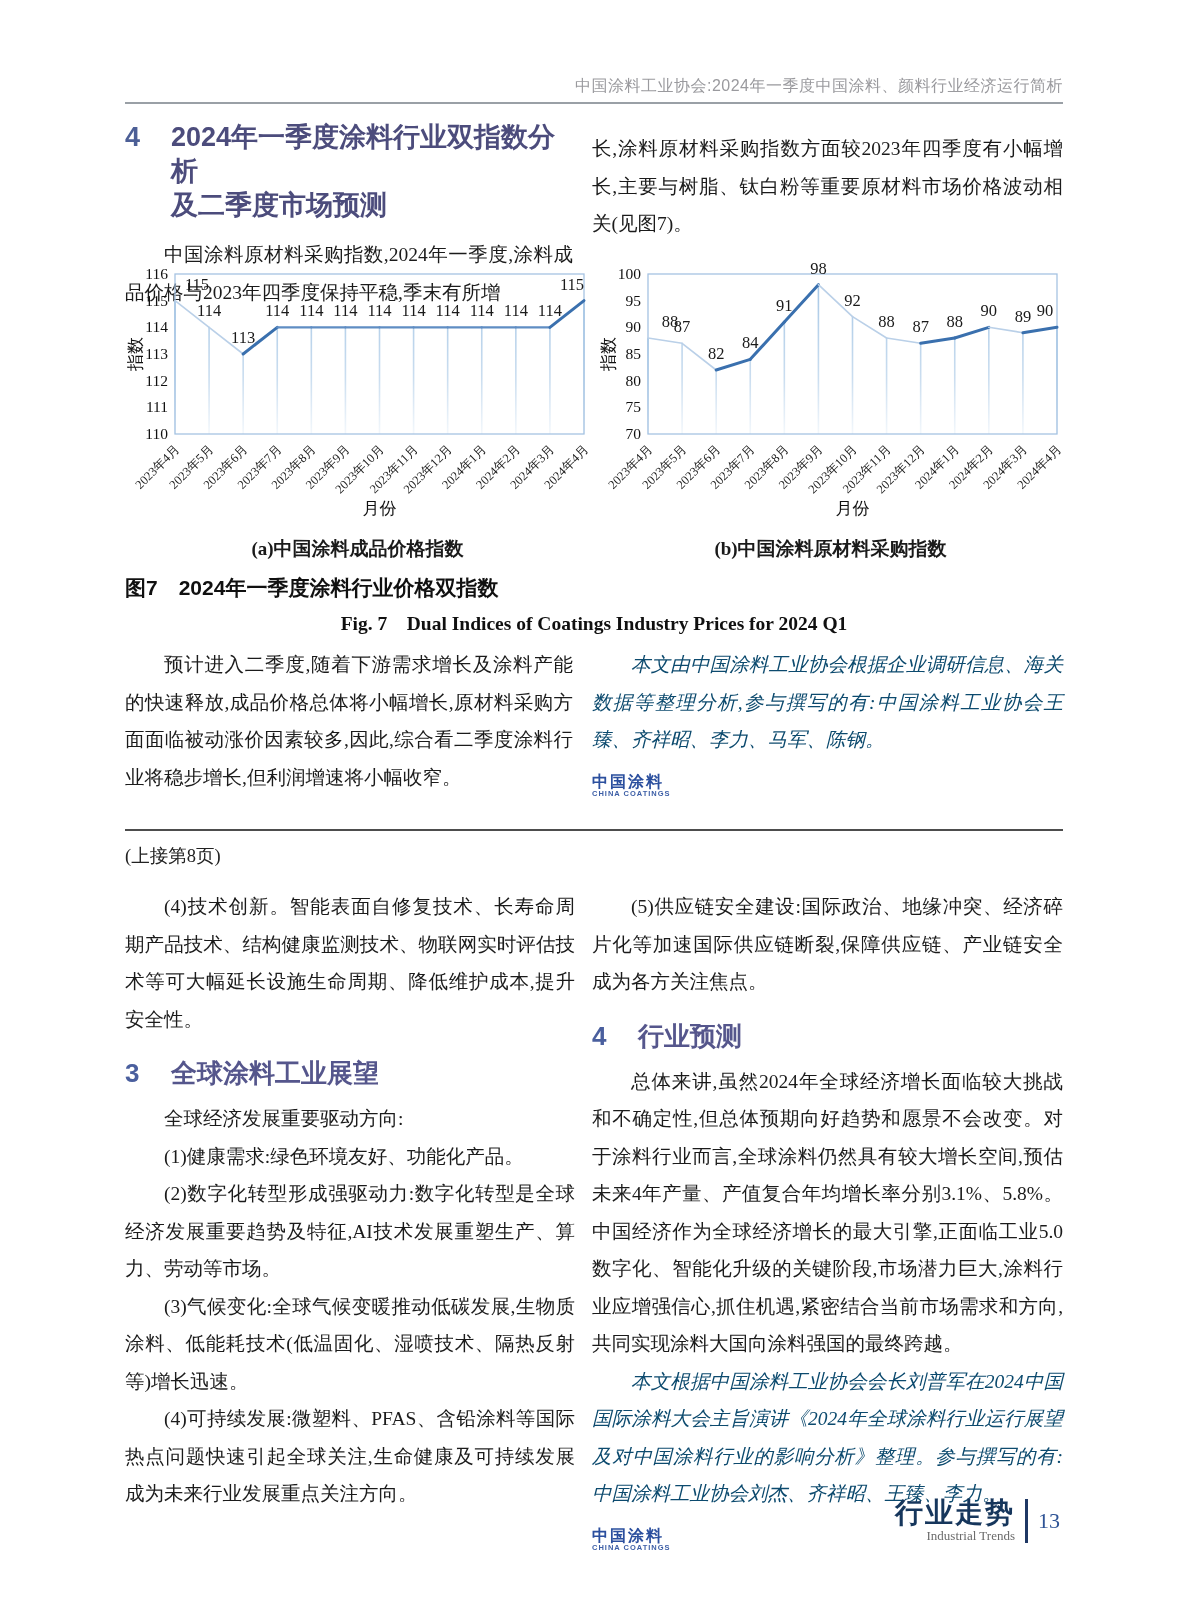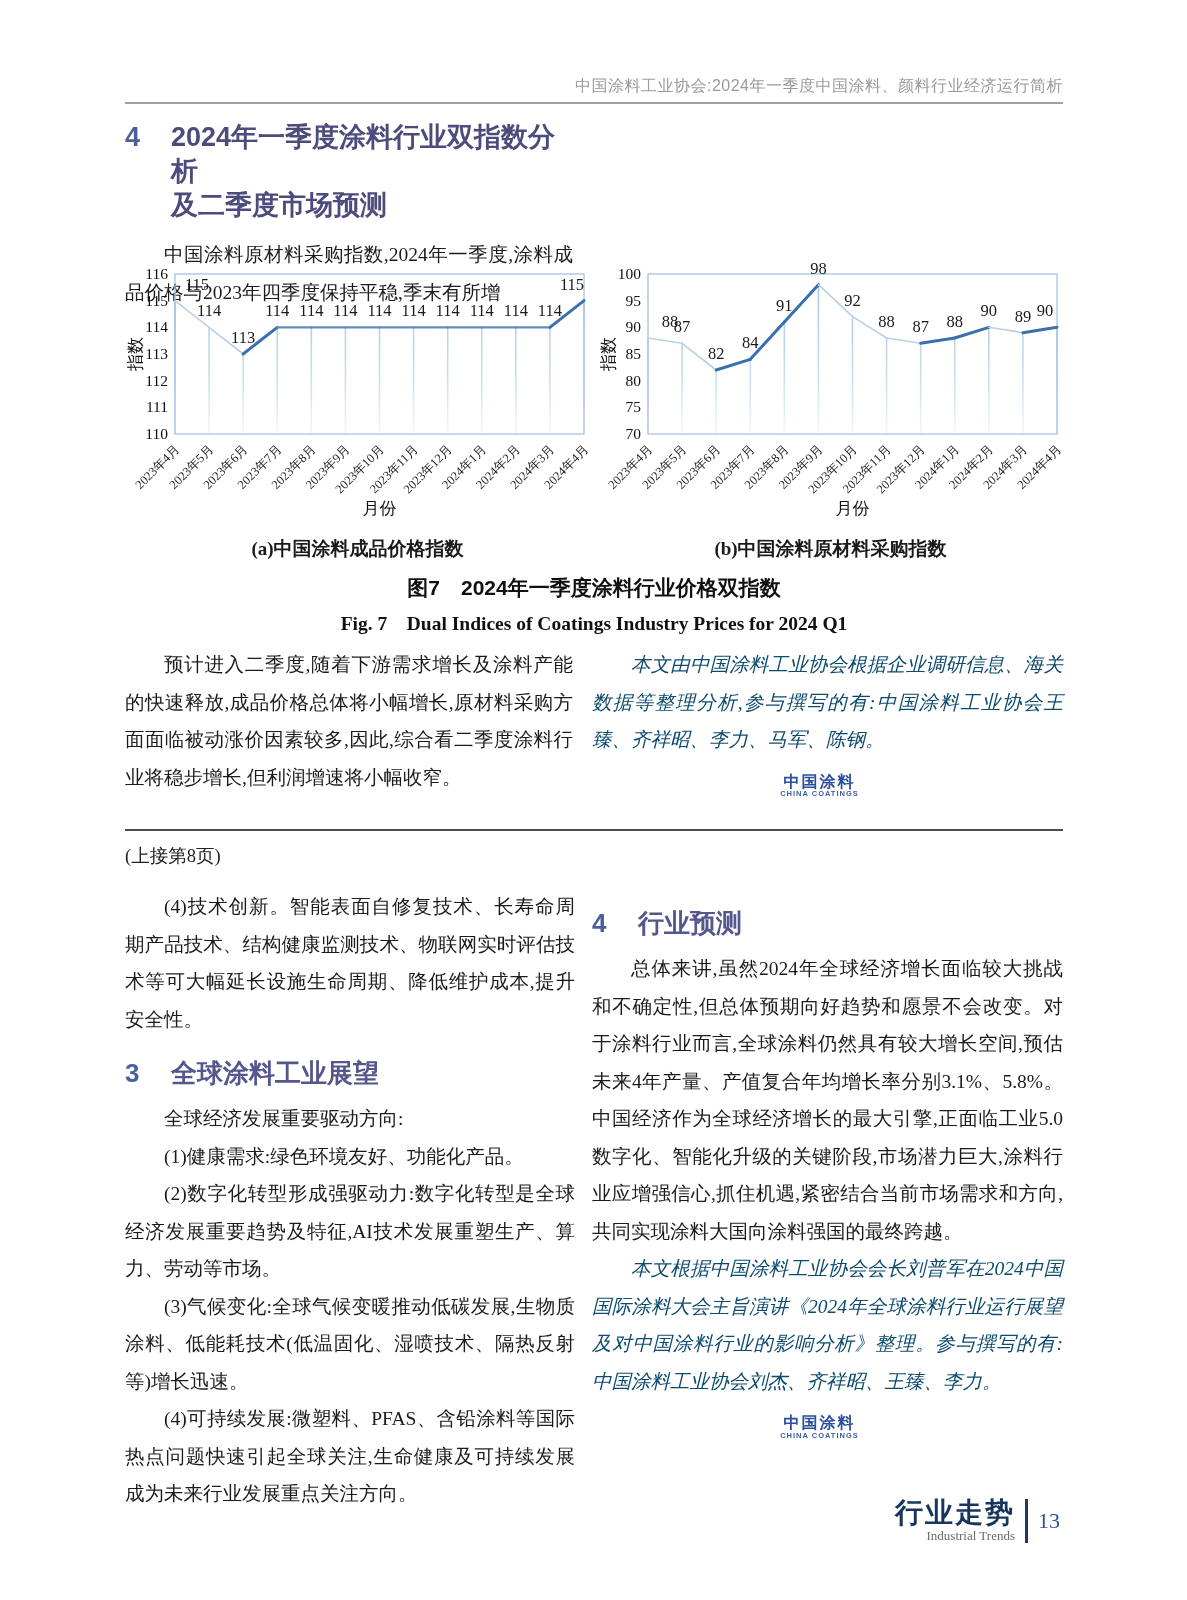--- a/index.html
+++ b/index.html
@@ -31,26 +31,26 @@
   .h-sub{display:flex;font-family:"Liberation Sans","DejaVu Sans",sans-serif;font-weight:bold;
          font-size:26px;line-height:34px;color:#55568c;margin:18px 0 10px 0;}
   .h-sub .num{width:46px;flex:none;color:#4a5f9e;}
 
   
   .figure{position:absolute;left:125px;top:262px;width:938px;}
   .charts-row{display:flex;justify-content:space-between;}
   .chartbox{width:465px;}
   .chartbox svg{display:block;overflow:visible;}
   .subcap{text-align:center;font-weight:bold;font-size:19px;margin-top:14px;color:#1a1a1a;}
-  .figcap-cn{text-align:center;font-family:"Liberation Sans","DejaVu Sans",sans-serif;
+  .figcap-cn{font-family:"Liberation Sans","DejaVu Sans",sans-serif;
              font-weight:bold;font-size:21px;margin-top:12px;color:#101010;}
   .figcap-en{text-align:center;font-weight:bold;font-size:19.5px;margin-top:8px;color:#101010;}
 
   
-  .logo{text-align:center;padding-right:16px;margin-top:14px;line-height:1.1;}
+  .logo{text-align:left;padding-right:16px;margin-top:14px;line-height:1.1;}
   .logo-cn{font-family:"Liberation Sans","DejaVu Sans",sans-serif;font-weight:bold;
            font-size:16px;letter-spacing:2px;color:#2b4f9e;}
   .logo-en{font-family:"Liberation Sans","DejaVu Sans",sans-serif;font-weight:bold;
            font-size:7.5px;letter-spacing:1px;color:#3c5ea6;}
 
   
   .divider{position:absolute;top:829px;left:125px;right:124px;height:2px;background:#4d4d4d;}
   .contnote{position:absolute;top:843px;left:125px;font-size:18.5px;color:#222;}
 
   
@@ -71,20 +71,23 @@
   <div class="hdr-rule"></div>
 
   <div class="col col-lt">
     <div class="h-main">
       <span class="num">4</span>
       <span class="ttl"><span>2024年一季度涂料行业双指数分析</span><br><span>及二季度市场预测</span></span>
     </div>
     <p class="body">中国涂料原材料采购指数,2024年一季度,涂料成品价格与2023年四季度保持平稳,季末有所增</p>
   </div>
 
+  <div class="col col-rt">
+    <p class="body noindent">长,涂料原材料采购指数方面较2023年四季度有小幅增长,主要与树脂、钛白粉等重要原材料市场价格波动相关(见图7)。</p>
+  </div>
 
   <div class="figure">
     <div class="charts-row">
       <div class="chartbox">
         <svg id="chart-svg-0" width="465" height="260">
             <defs>
               <linearGradient id="fade0" gradientUnits="userSpaceOnUse" x1="0" y1="12" x2="0" y2="172">
                 <stop offset="0" stop-color="#9fc2e3" stop-opacity="0.95"></stop>
                 <stop offset="0.65" stop-color="#9fc2e3" stop-opacity="0.55"></stop>
                 <stop offset="1" stop-color="#9fc2e3" stop-opacity="0.12"></stop>
@@ -253,20 +256,21 @@
       <span>全球涂料工业展望</span>
     </div>
     <p class="body">全球经济发展重要驱动方向:</p>
     <p class="body">(1)健康需求:绿色环境友好、功能化产品。</p>
     <p class="body">(2)数字化转型形成强驱动力:数字化转型是全球经济发展重要趋势及特征,AI技术发展重塑生产、算力、劳动等市场。</p>
     <p class="body">(3)气候变化:全球气候变暖推动低碳发展,生物质涂料、低能耗技术(低温固化、湿喷技术、隔热反射等)增长迅速。</p>
     <p class="body">(4)可持续发展:微塑料、PFAS、含铅涂料等国际热点问题快速引起全球关注,生命健康及可持续发展成为未来行业发展重点关注方向。</p>
   </div>
 
   <div class="col col-rb">
+    <p class="body">(5)供应链安全建设:国际政治、地缘冲突、经济碎片化等加速国际供应链断裂,保障供应链、产业链安全成为各方关注焦点。</p>
     <div class="h-sub">
       <span class="num">4</span>
       <span>行业预测</span>
     </div>
     <p class="body">总体来讲,虽然2024年全球经济增长面临较大挑战和不确定性,但总体预期向好趋势和愿景不会改变。对于涂料行业而言,全球涂料仍然具有较大增长空间,预估未来4年产量、产值复合年均增长率分别3.1%、5.8%。中国经济作为全球经济增长的最大引擎,正面临工业5.0数字化、智能化升级的关键阶段,市场潜力巨大,涂料行业应增强信心,抓住机遇,紧密结合当前市场需求和方向,共同实现涂料大国向涂料强国的最终跨越。</p>
     <p class="body blue">本文根据中国涂料工业协会会长刘普军在2024中国国际涂料大会主旨演讲《2024年全球涂料行业运行展望及对中国涂料行业的影响分析》整理。参与撰写的有:中国涂料工业协会刘杰、齐祥昭、王臻、李力。</p>
     <div class="logo">
       <div class="logo-cn">中国涂料</div>
       <div class="logo-en">CHINA COATINGS</div>
     </div>

